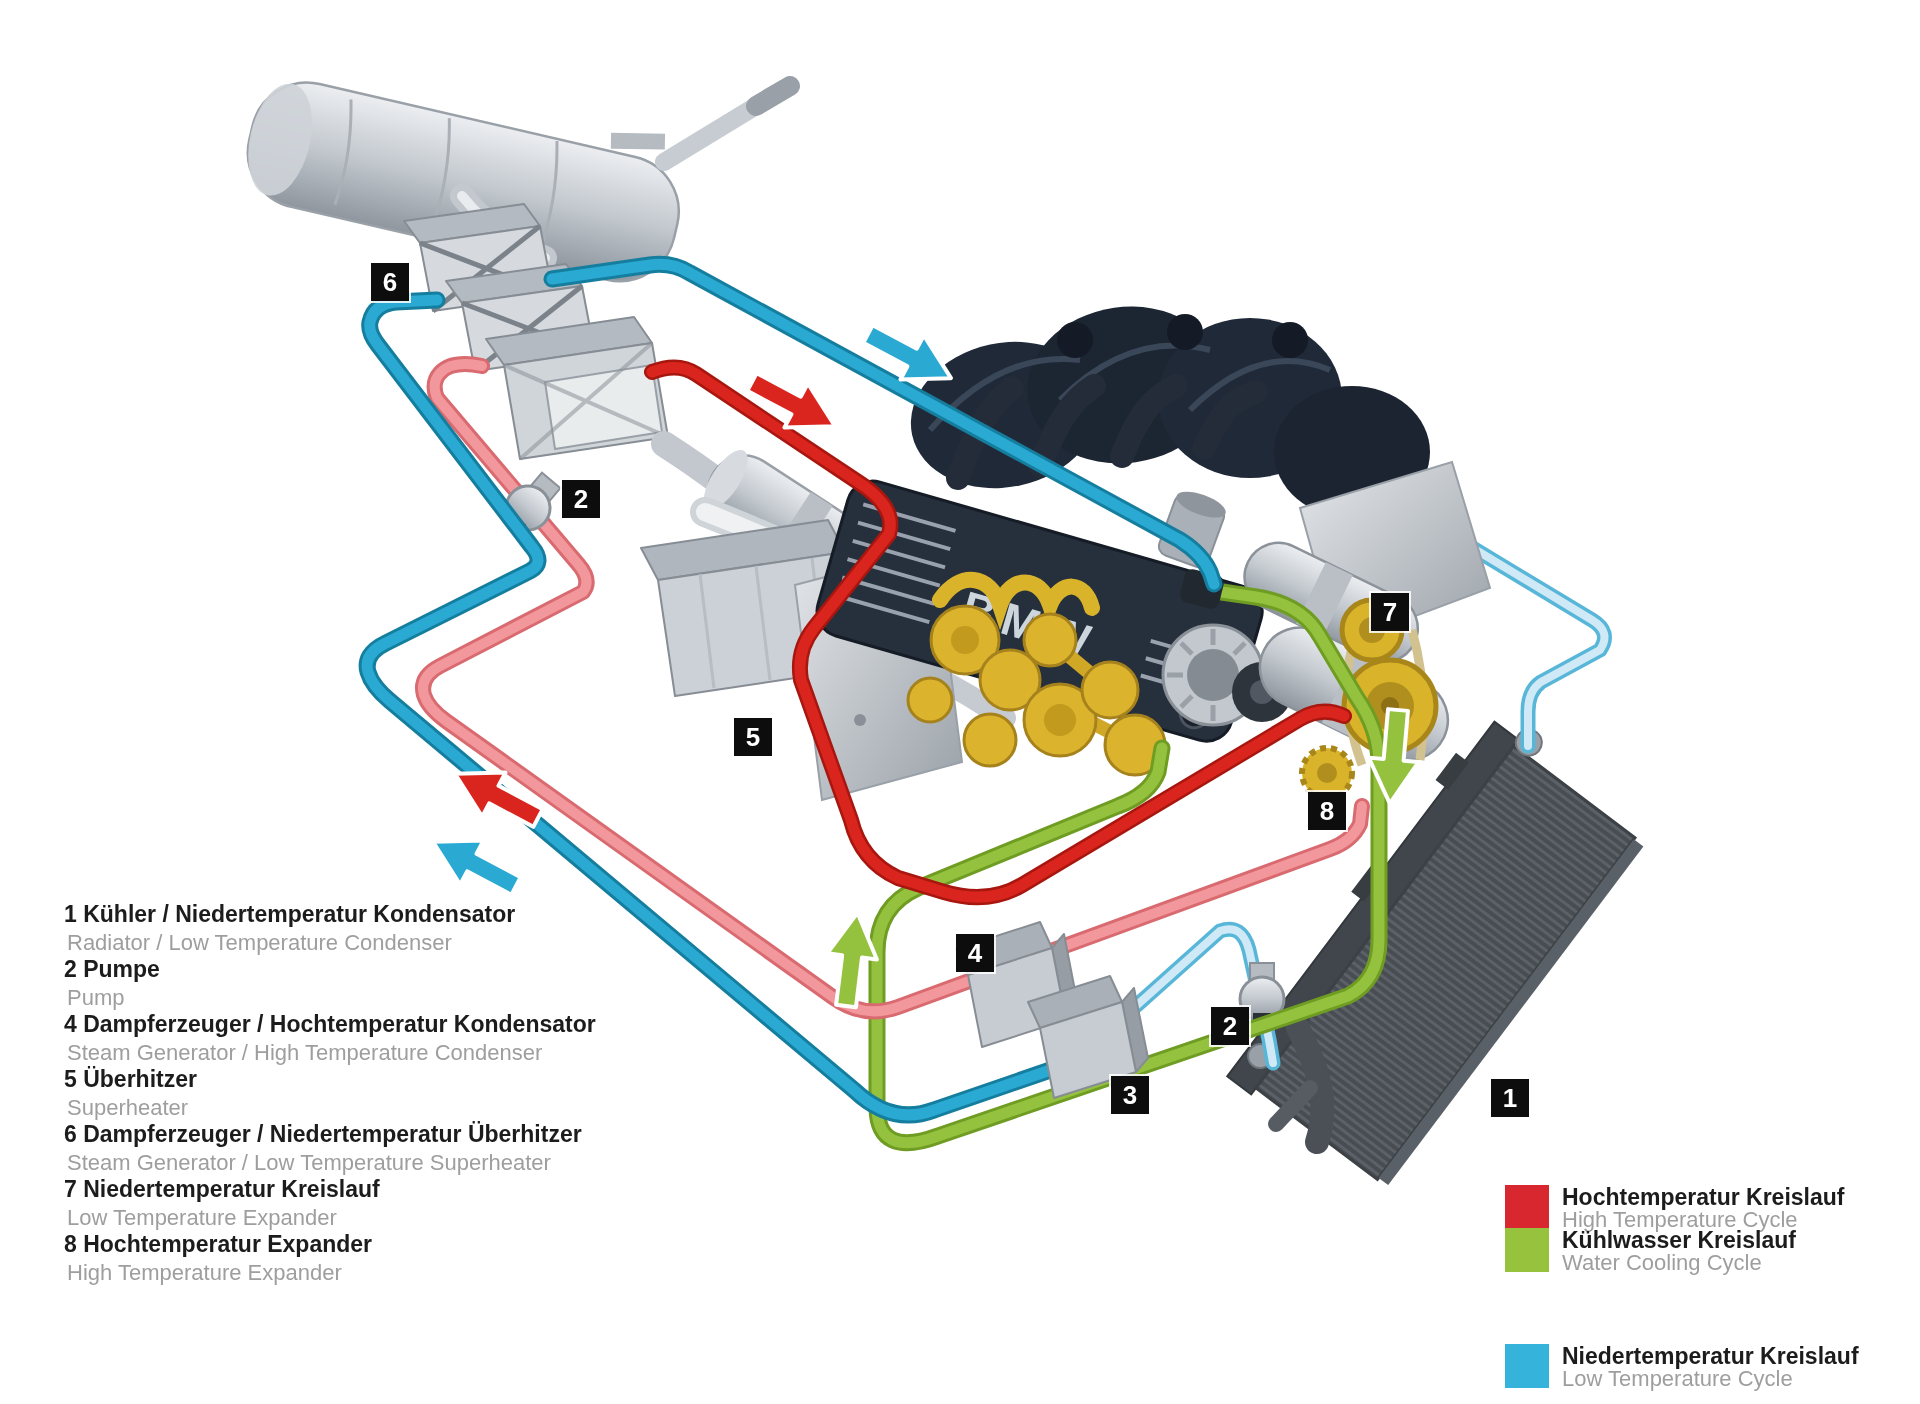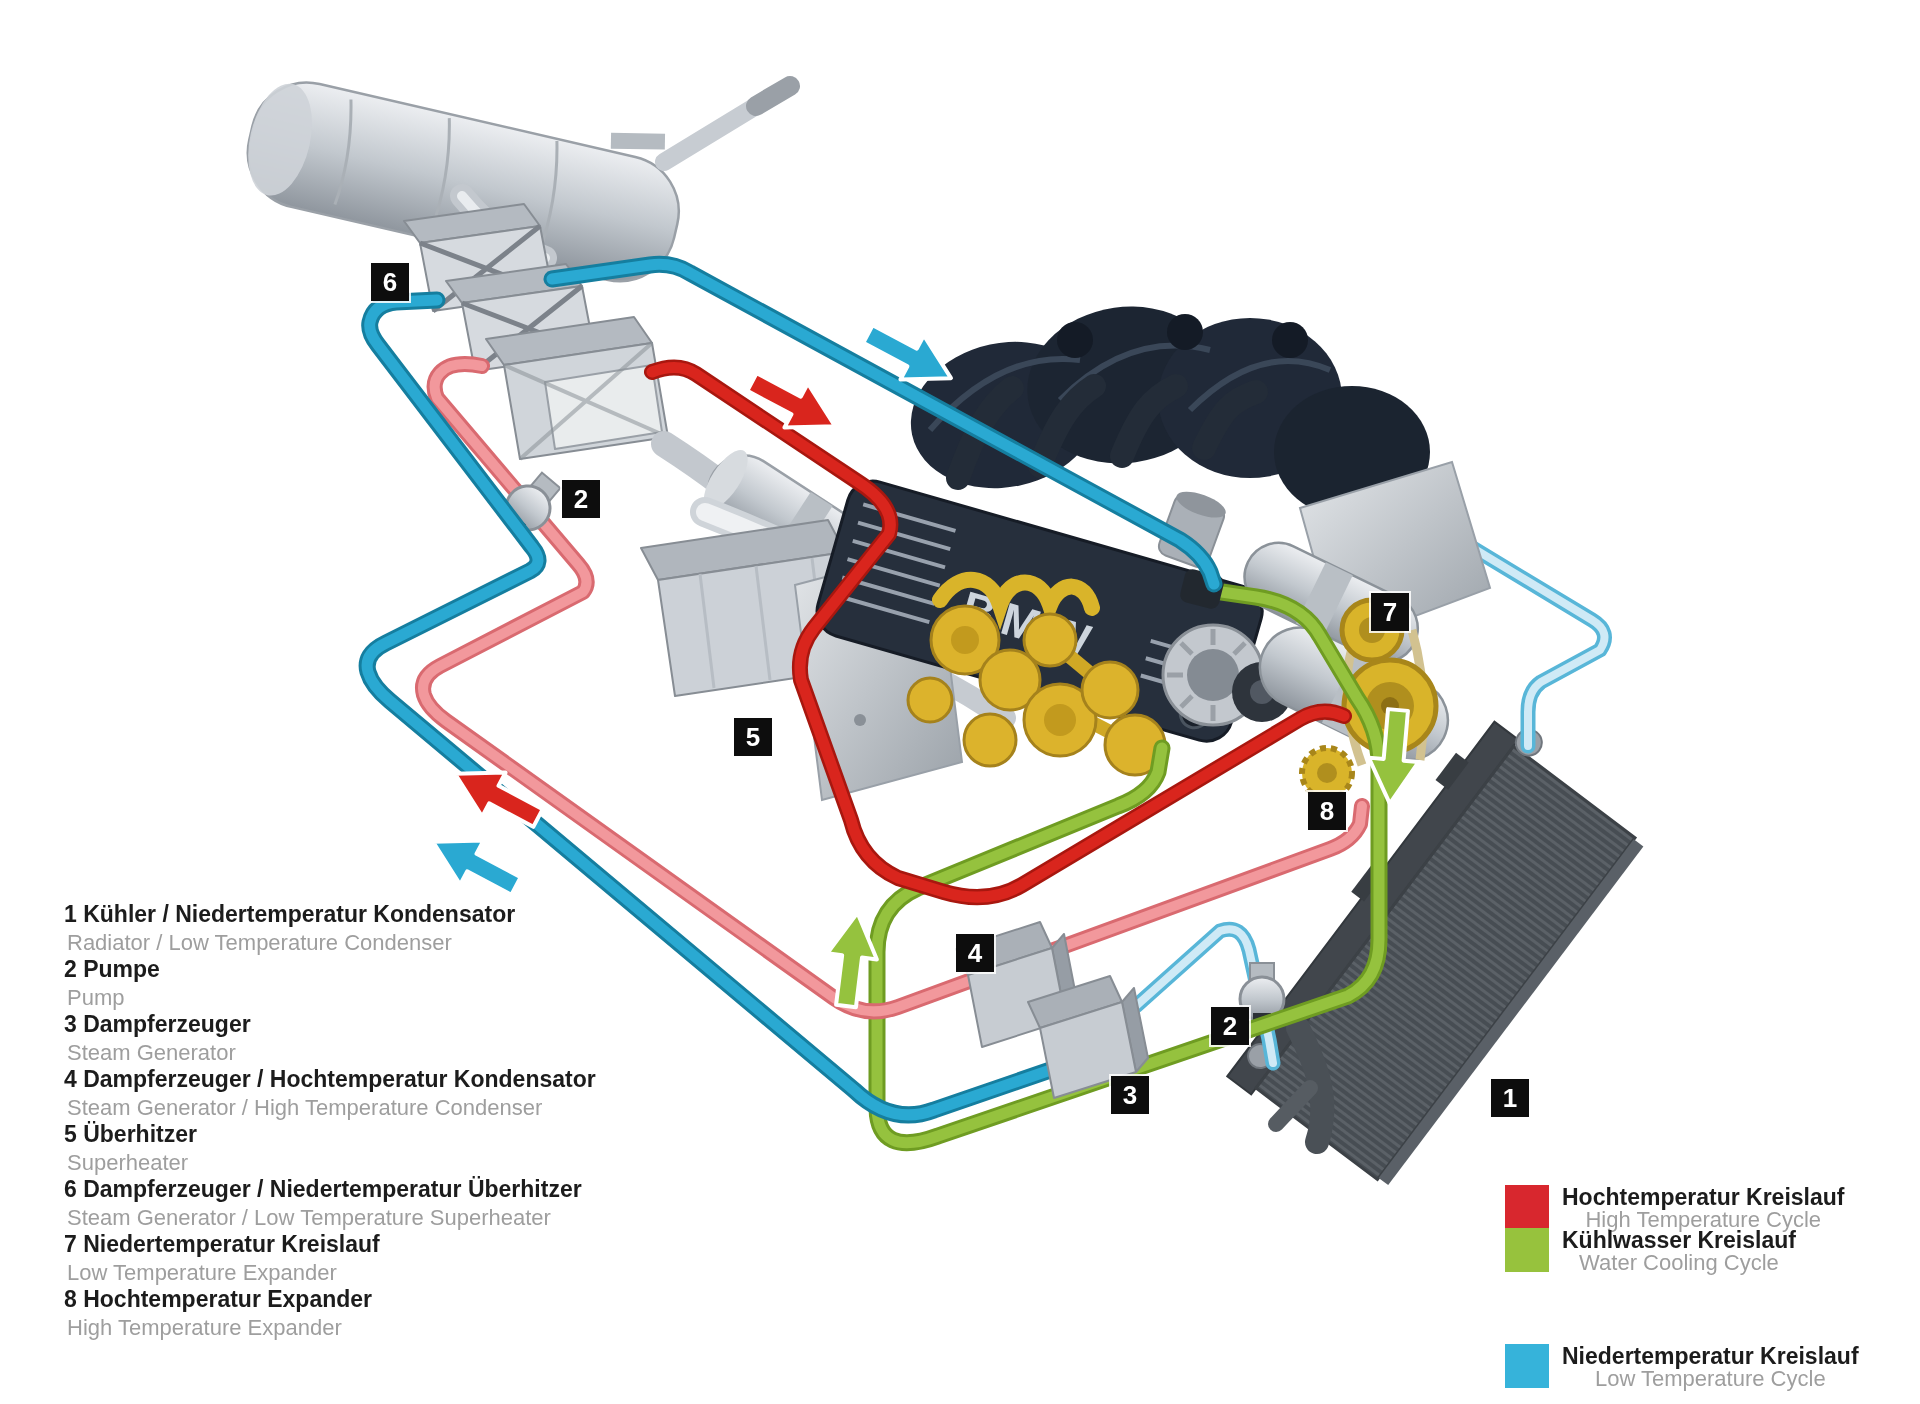--- a/index.html
+++ b/index.html
@@ -8,21 +8,21 @@
   .stage svg{position:absolute;left:0;top:0;}
   
   .marker{position:absolute;width:38px;height:38px;background:#0d0d0d;color:#fff;
           font-size:26px;font-weight:bold;display:flex;align-items:center;justify-content:center;
           box-shadow:0 0 0 2px rgba(255,255,255,.85);}
   
   .clist{position:absolute;left:44px;top:901px;width:560px;}
   .ci-de{font-size:23px;font-weight:bold;color:#1c1c1c;line-height:27.5px;white-space:nowrap;margin-left:20px;}
   .ci-en{font-size:22px;color:#9e9e9e;line-height:27.5px;padding-left:23px;white-space:nowrap;}
   
-  .lg-row{position:absolute;left:1505px;display:flex;gap:13px;text-align:center;}
+  .lg-row{position:absolute;left:1505px;display:flex;gap:13px;}
   .lg-sq{width:44px;height:44px;flex:0 0 44px;}
   .sq-red{background:#d8272e;}
   .sq-blue{background:#36b3da;}
   .sq-green{background:#97c23d;}
   .lg-de{font-size:23px;font-weight:bold;color:#1c1c1c;line-height:24px;white-space:nowrap;}
   .lg-en{font-size:22px;color:#9e9e9e;line-height:22px;white-space:nowrap;}
 </style>
 </head>
 <body>
 
@@ -265,24 +265,20 @@
 <div class="clist">
   <div>
     <div class="ci-de"><span>1</span> <span>Kühler / Niedertemperatur Kondensator</span></div>
     <div class="ci-en">Radiator / Low Temperature Condenser</div>
   </div>
   <div>
     <div class="ci-de"><span>2</span> <span>Pumpe</span></div>
     <div class="ci-en">Pump</div>
   </div>
   <div>
-    <div class="ci-de"><span>3</span> <span>Dampferzeuger</span></div>
-    <div class="ci-en">Steam Generator</div>
-  </div>
-  <div>
     <div class="ci-de"><span>4</span> <span>Dampferzeuger / Hochtemperatur Kondensator</span></div>
     <div class="ci-en">Steam Generator / High Temperature Condenser</div>
   </div>
   <div>
     <div class="ci-de"><span>5</span> <span>Überhitzer</span></div>
     <div class="ci-en">Superheater</div>
   </div>
   <div>
     <div class="ci-de"><span>6</span> <span>Dampferzeuger / Niedertemperatur Überhitzer</span></div>
     <div class="ci-en">Steam Generator / Low Temperature Superheater</div>

